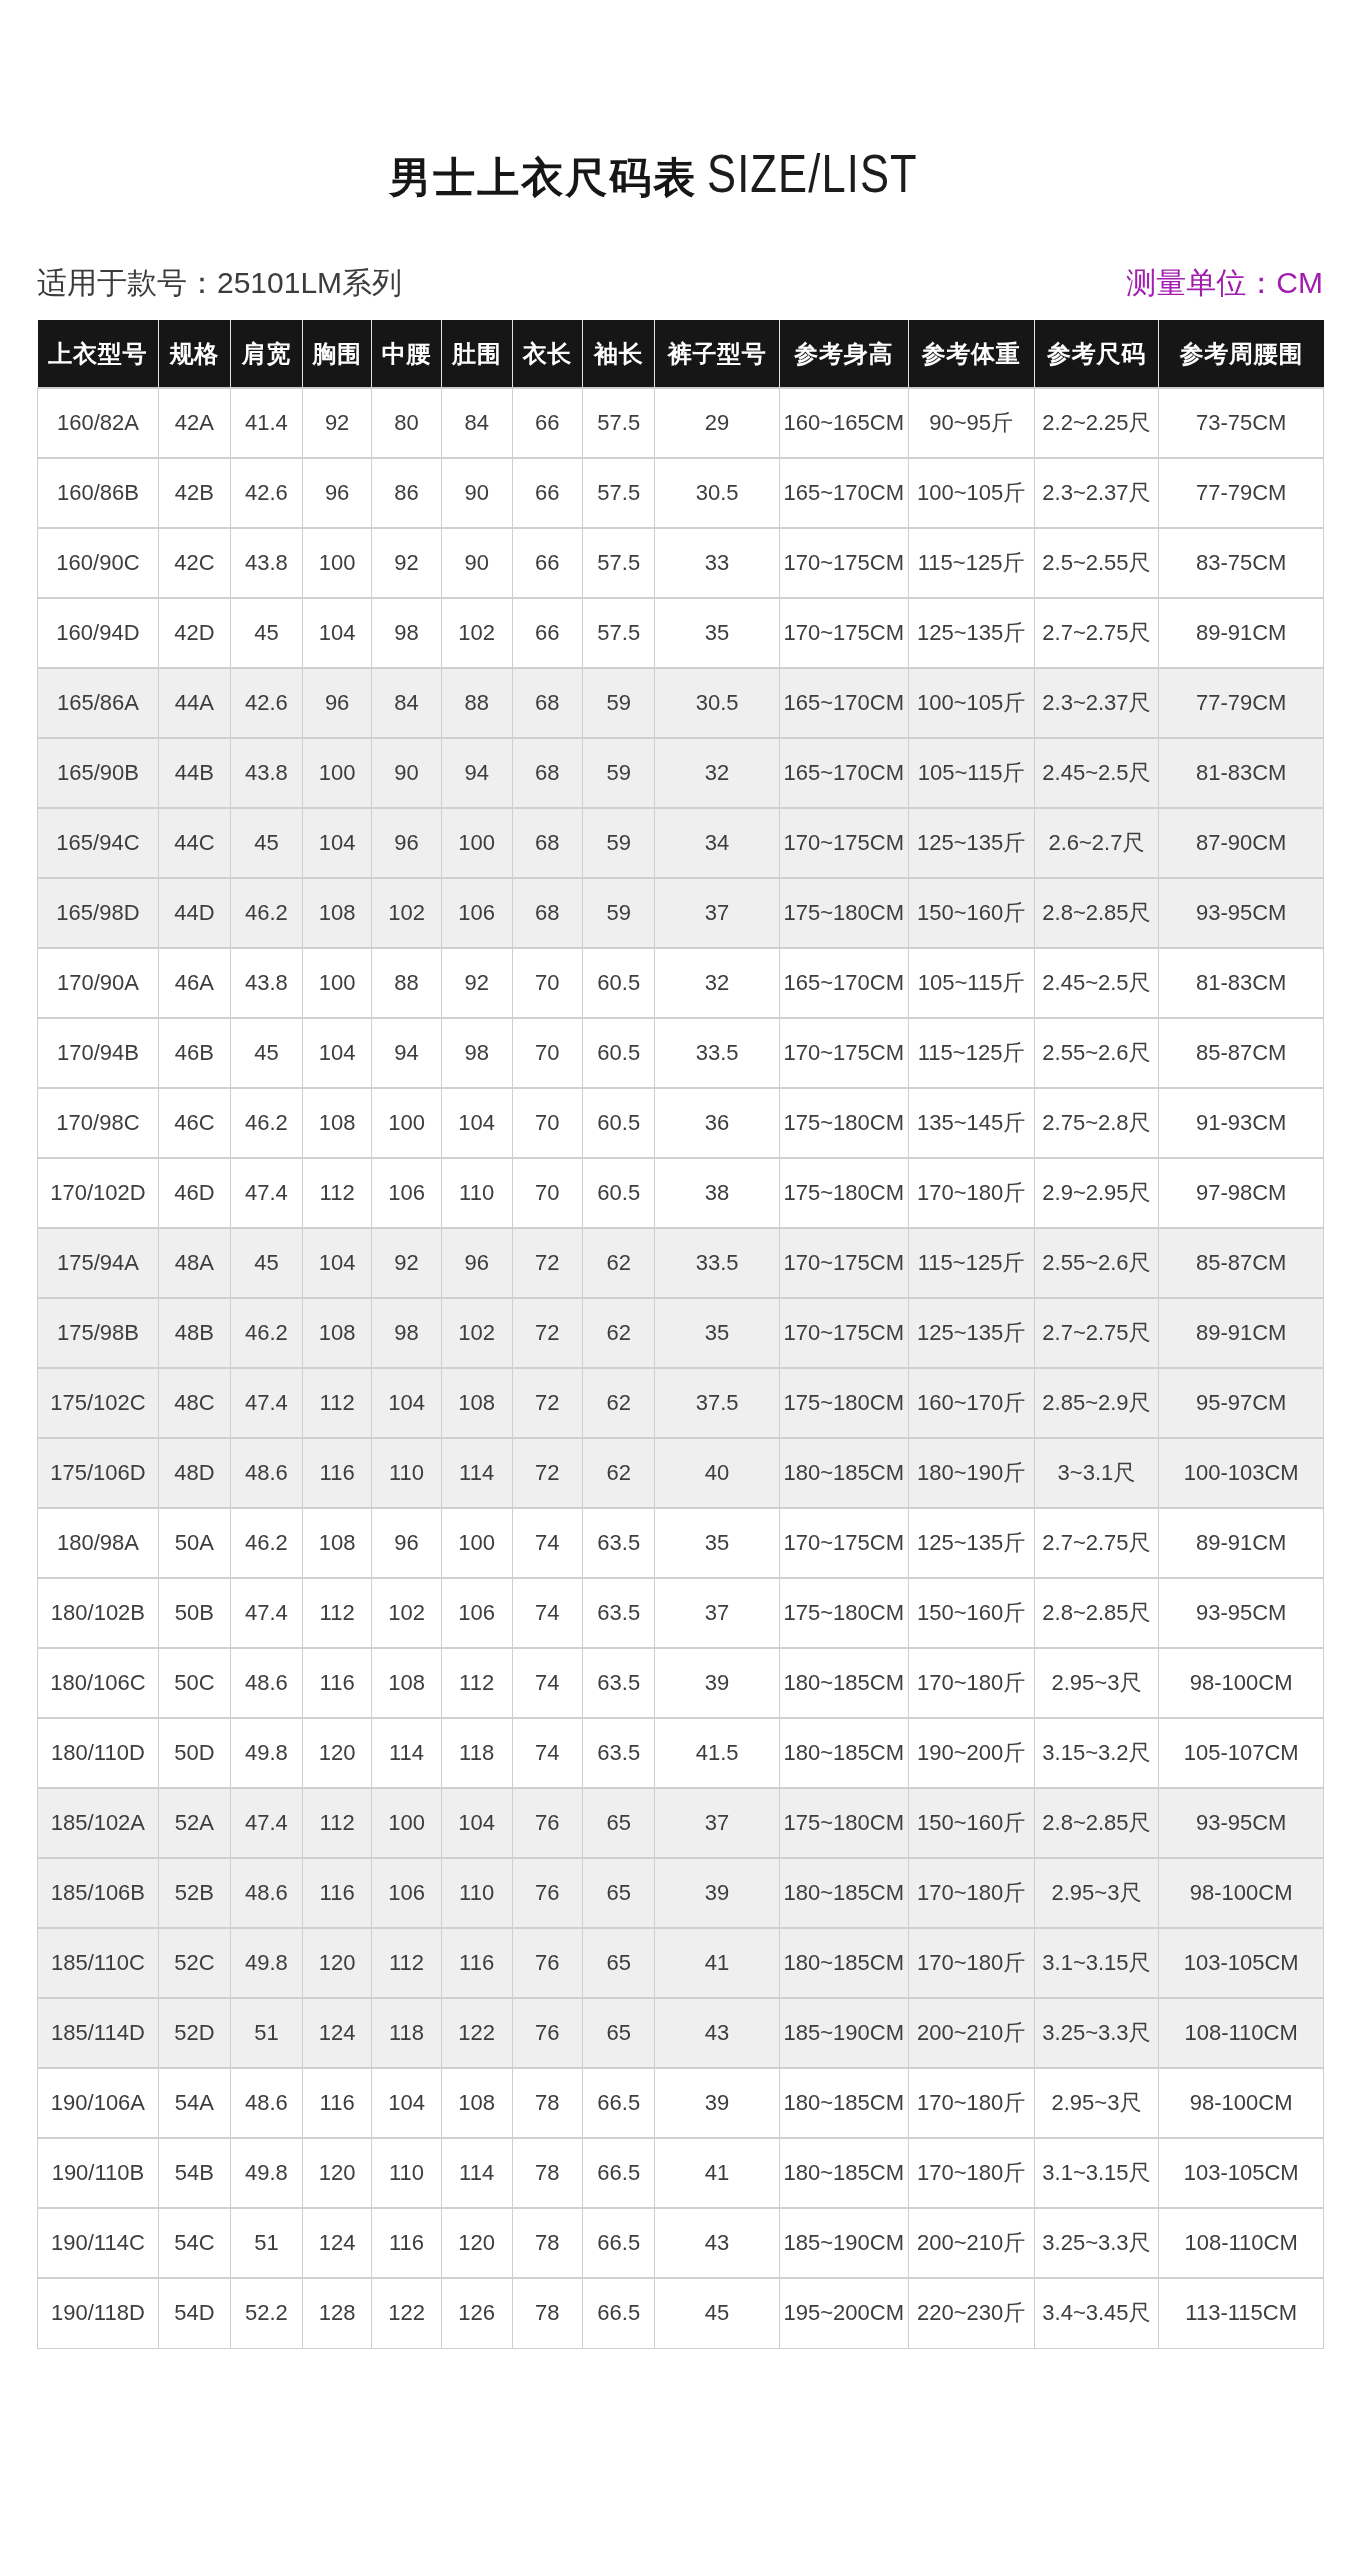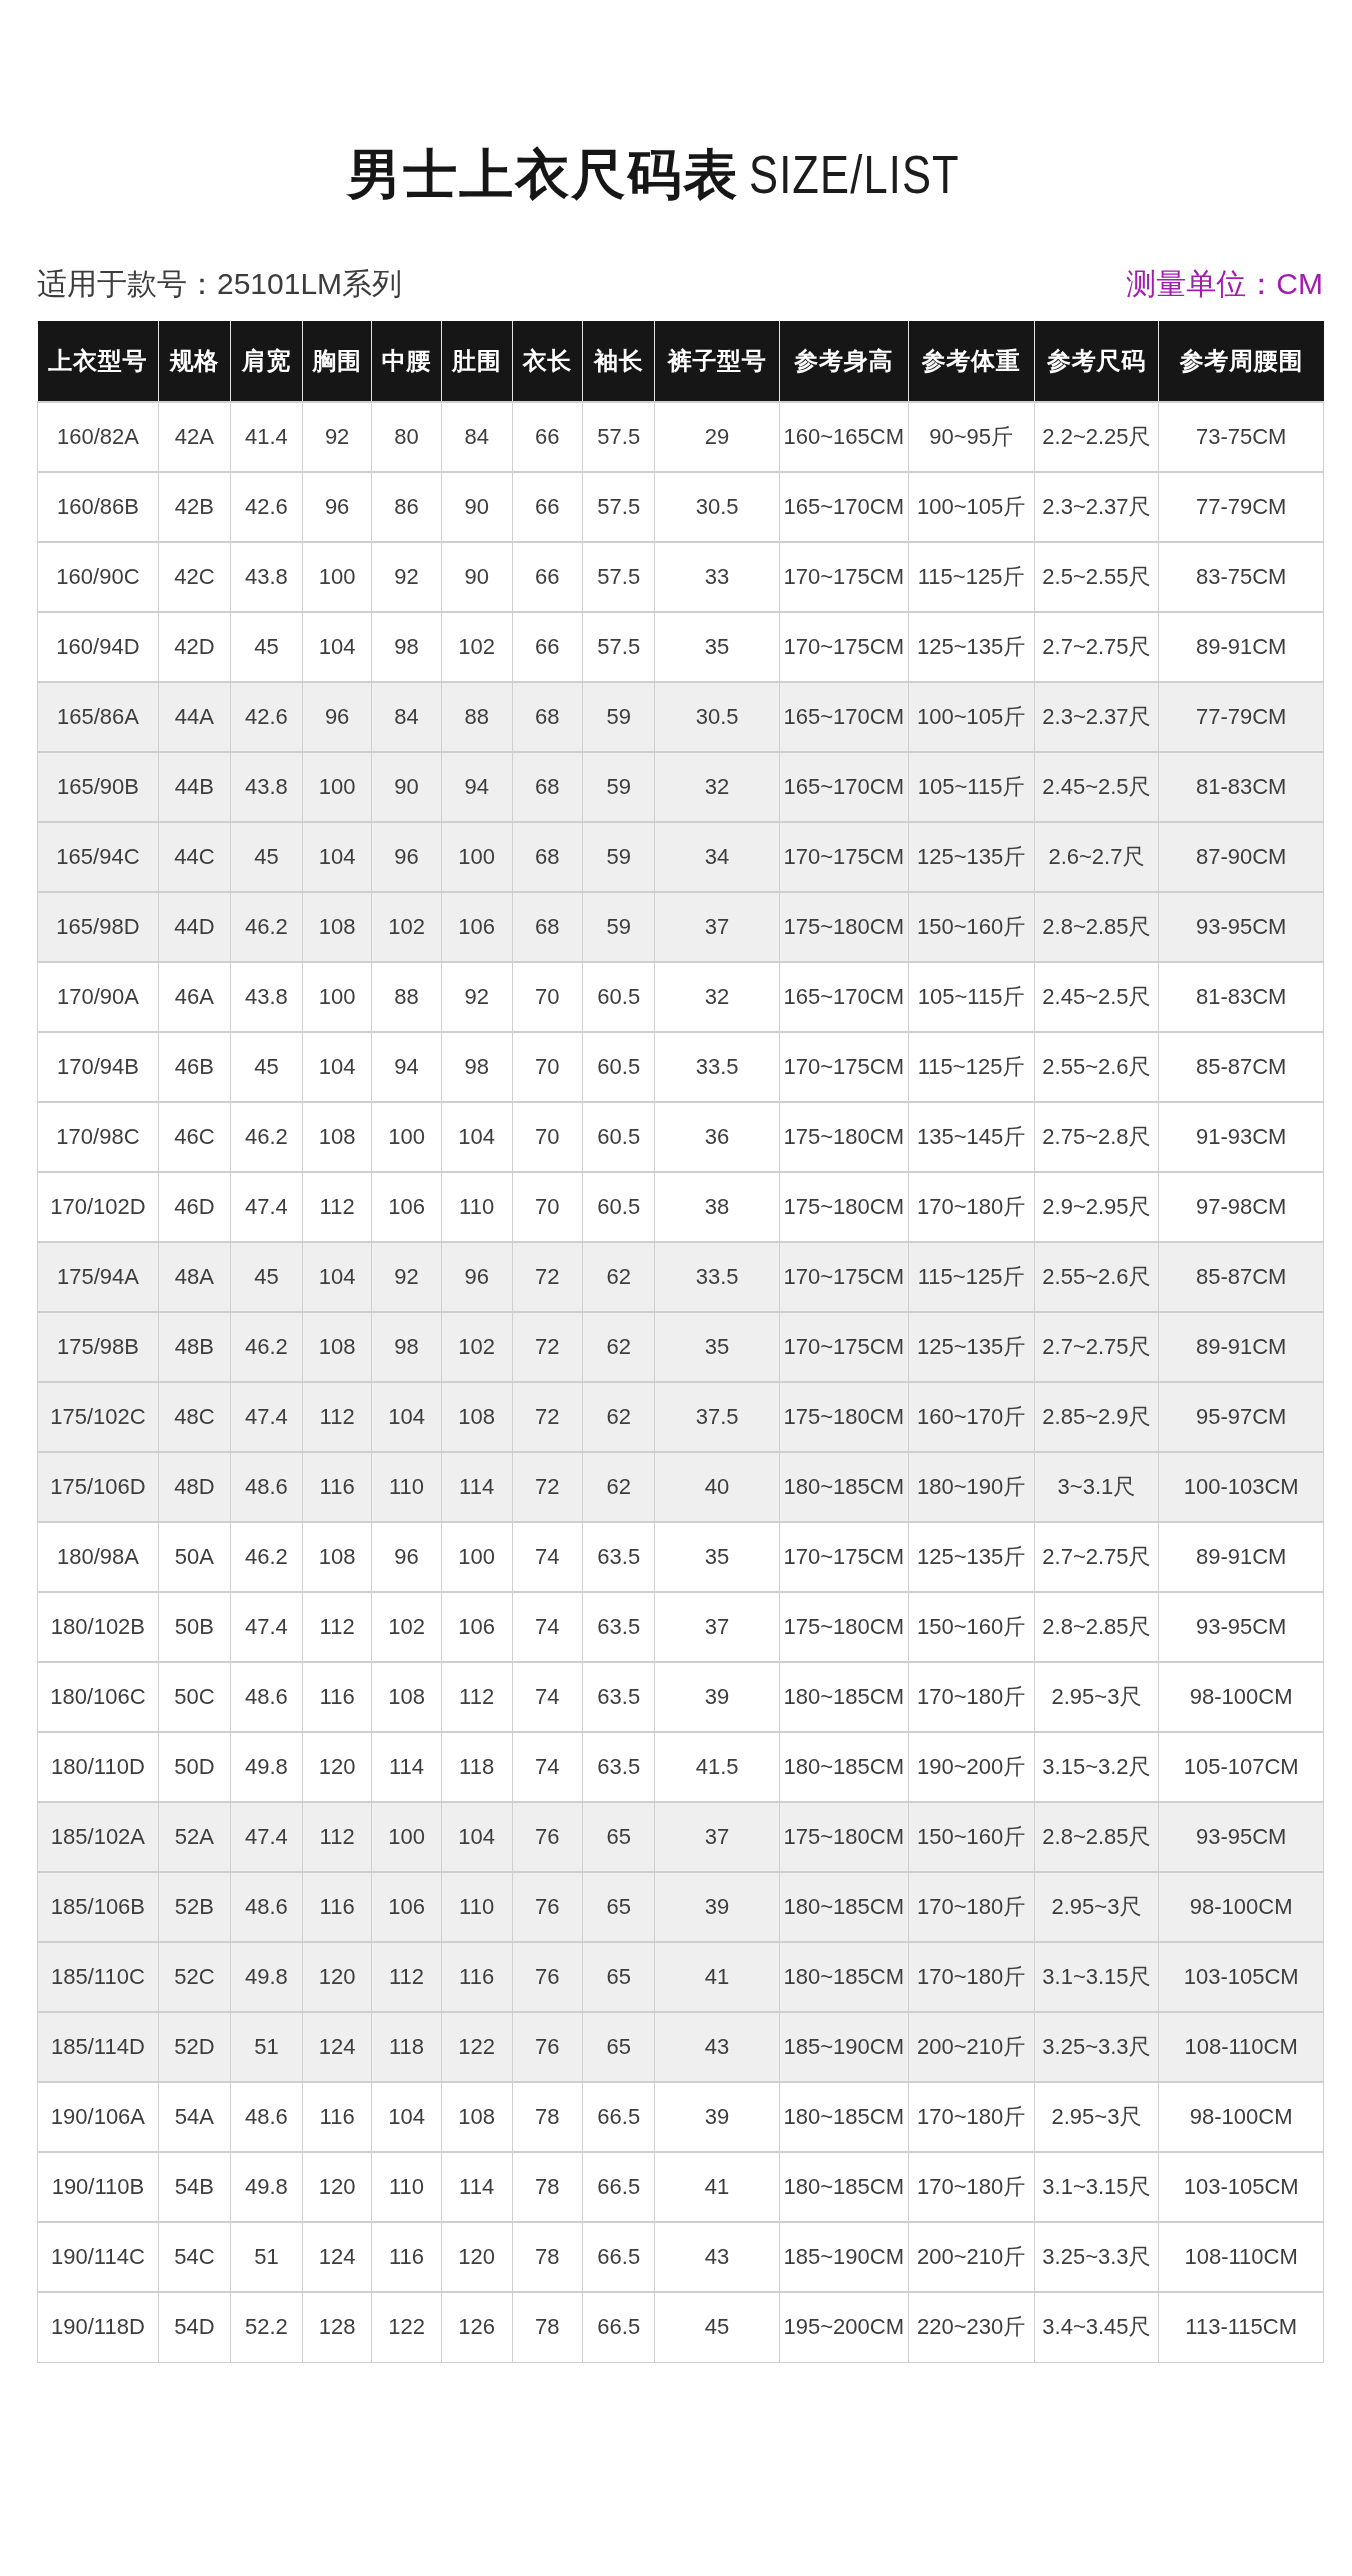--- a/index.html
+++ b/index.html
@@ -17,21 +17,21 @@
   }
   
   .title {
     padding-top: 147px;
     text-align: center;
     color: #161616;
     line-height: 1;
     white-space: nowrap;
   }
   .title .cn {
-    font-size: 54px;
+    font-size: 42px;
     font-weight: 900;
     letter-spacing: 2px;
   }
   .title .en {
     display: inline-block;
     font-size: 53px;
     font-weight: 400;
     letter-spacing: 1.4px;
     margin-left: 9.5px;
     transform: scaleX(0.82);
@@ -53,21 +53,21 @@
     margin-left: 37px;
     width: 1287px;
     border-collapse: collapse;
     table-layout: fixed;
   }
   table.size-table th {
     background: var(--header-bg, #161616);
     color: var(--header-text, #ffffff);
     font-size: 24px;
     font-weight: bold;
-    height: 81px;
+    height: 68px;
     text-align: center;
     vertical-align: middle;
     border-left: 1.4px solid #e3e3e3;
     border-right: 1.4px solid #e3e3e3;
     letter-spacing: 0.7px;
   }
   table.size-table th:first-child { border-left: none; }
   table.size-table th:last-child  { border-right: none; text-align: center; }
   table.size-table td {
     height: 70px;

